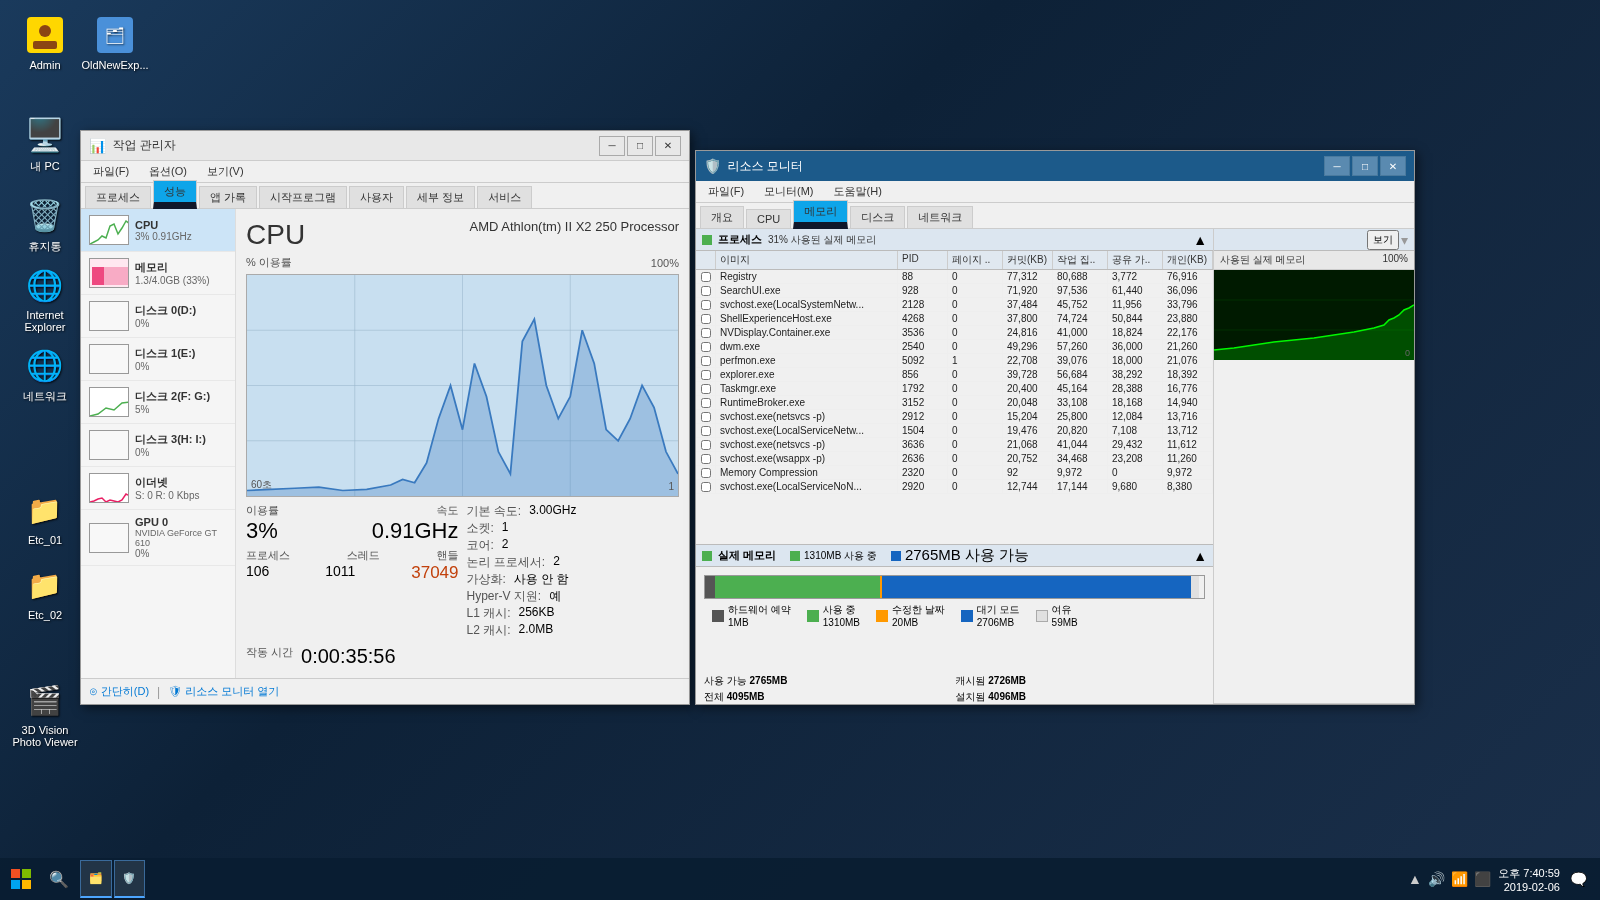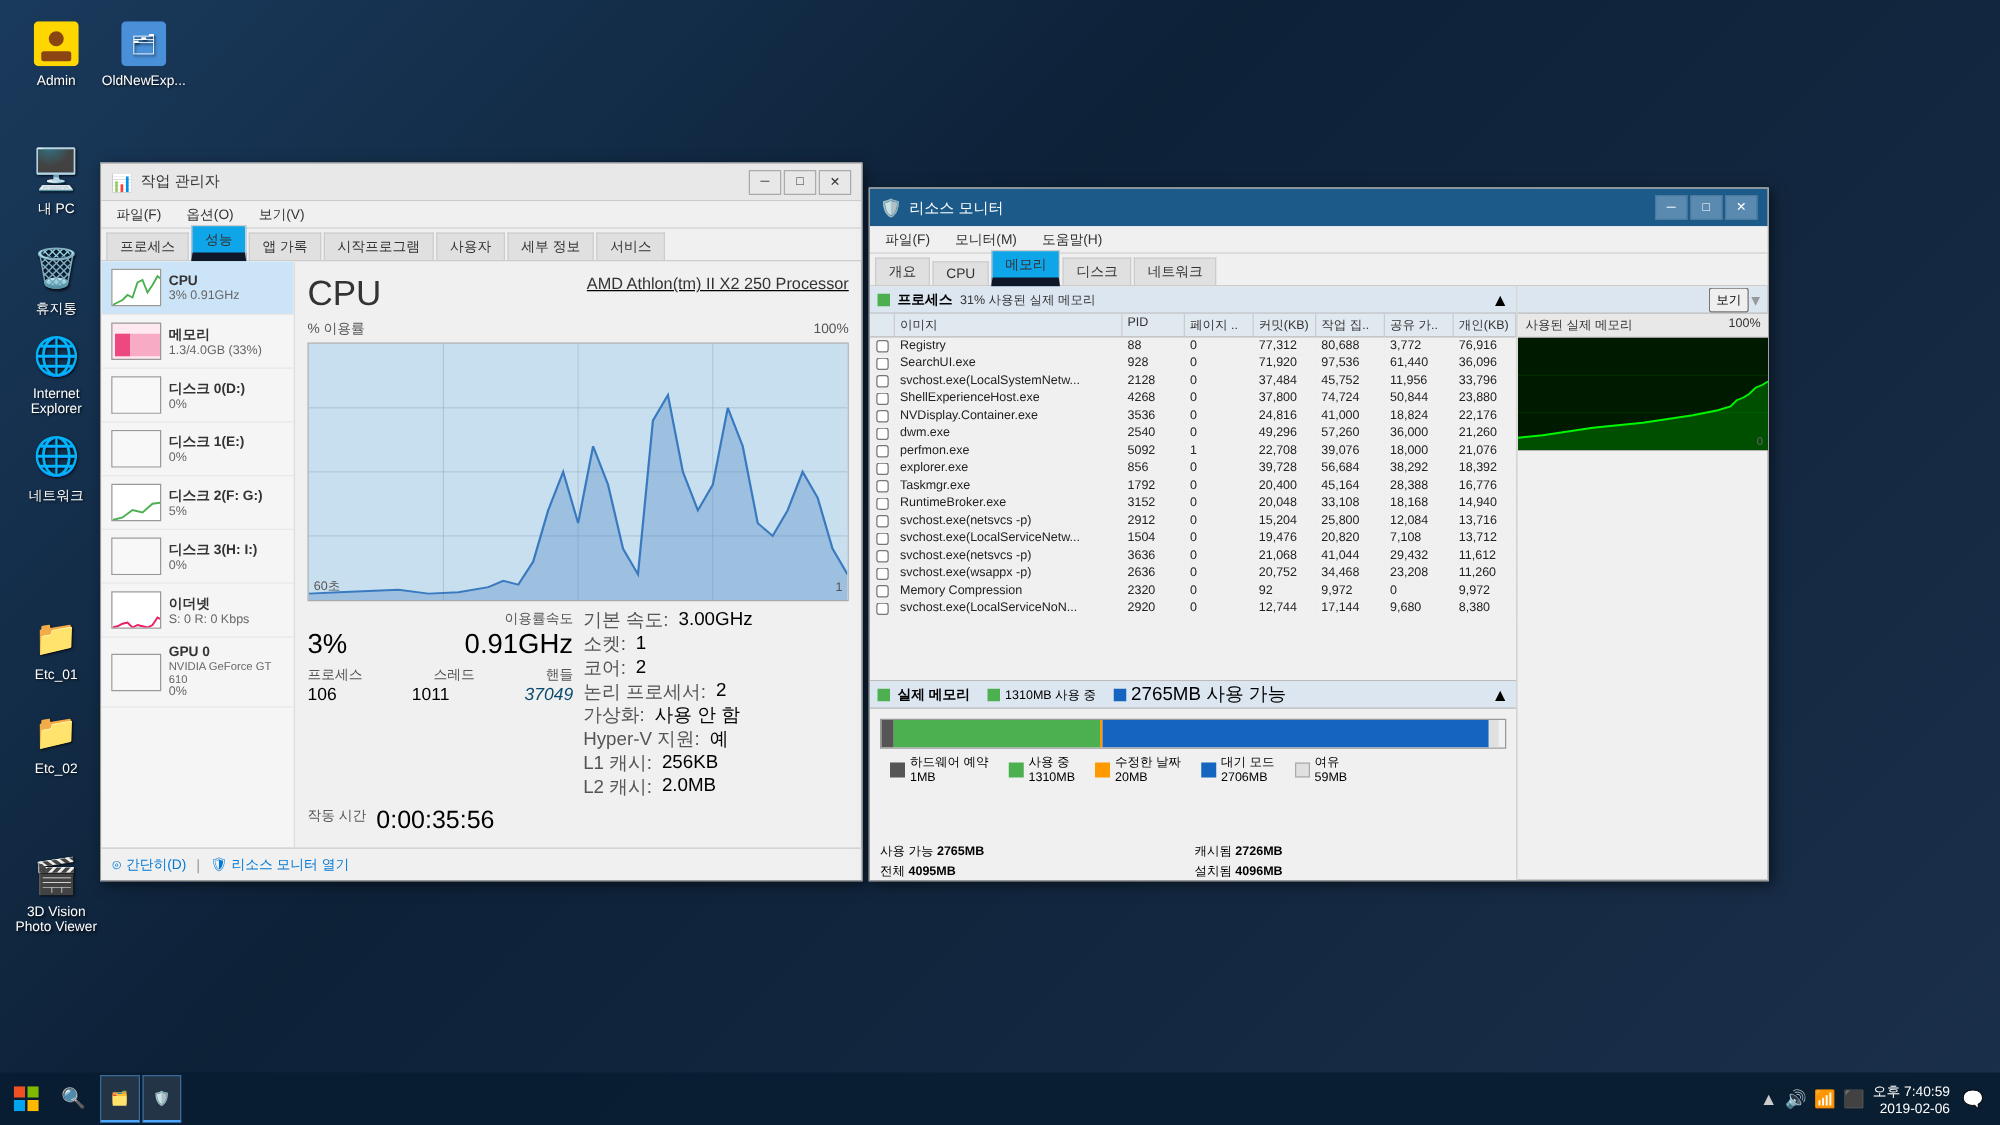--- a/index.html
+++ b/index.html
@@ -674,21 +674,21 @@
           <div class="sidebar-sub">0%</div>
         </div>
       </div>
     </div>
 
     <div class="tm-main">
       <div class="cpu-header">
         <div>
           <div class="cpu-title">CPU</div>
         </div>
-        <div style="text-align:right;text-decoration:underline;">
+        <div style="text-align:right;">
           <div class="cpu-model">AMD Athlon(tm) II X2 250 Processor</div>
         </div>
       </div>
       <div style="display:flex;justify-content:space-between;align-items:center;">
         <div class="cpu-pct-label">% 이용률</div>
         <div class="cpu-pct-label">100%</div>
       </div>
       <div class="cpu-chart-area">
         <svg class="cpu-chart-svg" viewBox="0 0 360 200" preserveAspectRatio="none">
           <rect width="360" height="200" fill="#c8dff0"></rect>
@@ -703,40 +703,40 @@
           <polyline points="0,195 20,194 40,193 60,192 80,195 100,194 120,190 130,185 140,188 150,170 160,130 170,100 180,140 190,80 200,110 210,160 220,180 230,60 240,40 250,100 260,130 270,110 280,50 290,80 300,140 310,150 320,130 330,100 340,120 350,160 360,180" fill="none" stroke="#3a7abf" stroke-width="1.5"></polyline>
 
           <polygon points="0,195 20,194 40,193 60,192 80,195 100,194 120,190 130,185 140,188 150,170 160,130 170,100 180,140 190,80 200,110 210,160 220,180 230,60 240,40 250,100 260,130 270,110 280,50 290,80 300,140 310,150 320,130 330,100 340,120 350,160 360,180 360,200 0,200" fill="rgba(58,122,191,0.3)"></polygon>
         </svg>
         <div style="position:absolute;bottom:4px;left:4px;font-size:10px;color:#555;">60초</div>
         <div style="position:absolute;bottom:4px;right:4px;font-size:10px;color:#555;">1</div>
       </div>
 
       <div style="display:grid;grid-template-columns:1fr 1fr;gap:8px;margin-top:6px;">
         <div>
-          <div style="display:flex;justify-content:flex-end;">
+          <div style="display:flex;justify-content:space-between;">
             <span style="font-size:11px;color:#555;">이용률</span>
             <span style="font-size:11px;color:#555;">속도</span>
           </div>
           <div style="display:flex;justify-content:space-between;align-items:baseline;">
             <span style="font-size:22px;font-weight:normal;color:#000;">3%</span>
             <span style="font-size:22px;font-weight:normal;color:#000;">0.91GHz</span>
           </div>
           <div style="display:flex;justify-content:space-between;margin-top:4px;">
             <span style="font-size:11px;color:#555;">프로세스</span>
             <span style="font-size:11px;color:#555;">스레드</span>
             <span style="font-size:11px;color:#555;">핸들</span>
           </div>
           <div style="display:flex;justify-content:space-between;">
             <span style="font-size:14px;color:#000;">106</span>
             <span style="font-size:14px;color:#000;">1011</span>
-            <span style="font-size:14px;color:#0c4a6e;font-style:italic;">37049</span>
-          </div>
-        </div>
-        <div style="font-size:15px;">
+            <span style="font-size:17px;color:#c2410c;">37049</span>
+          </div>
+        </div>
+        <div style="font-size:12px;">
           <div style="display:flex;gap:8px;">
             <span style="color:#555;">기본 속도:</span>
             <span>3.00GHz</span>
           </div>
           <div style="display:flex;gap:8px;">
             <span style="color:#555;">소켓:</span>
             <span>1</span>
           </div>
           <div style="display:flex;gap:8px;">
             <span style="color:#555;">코어:</span>

